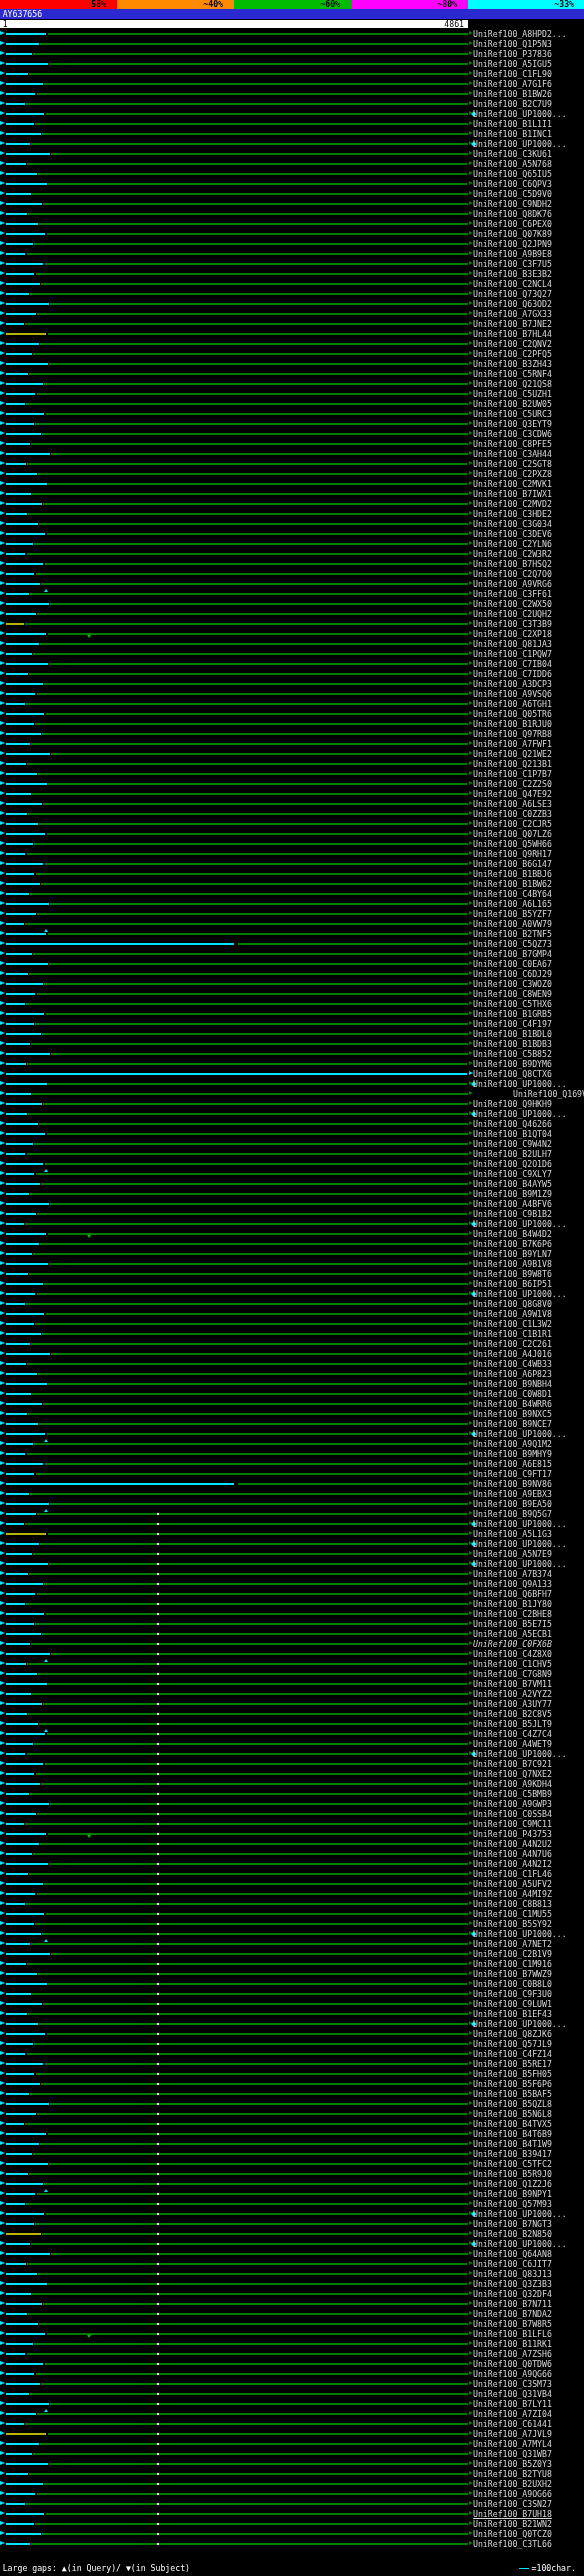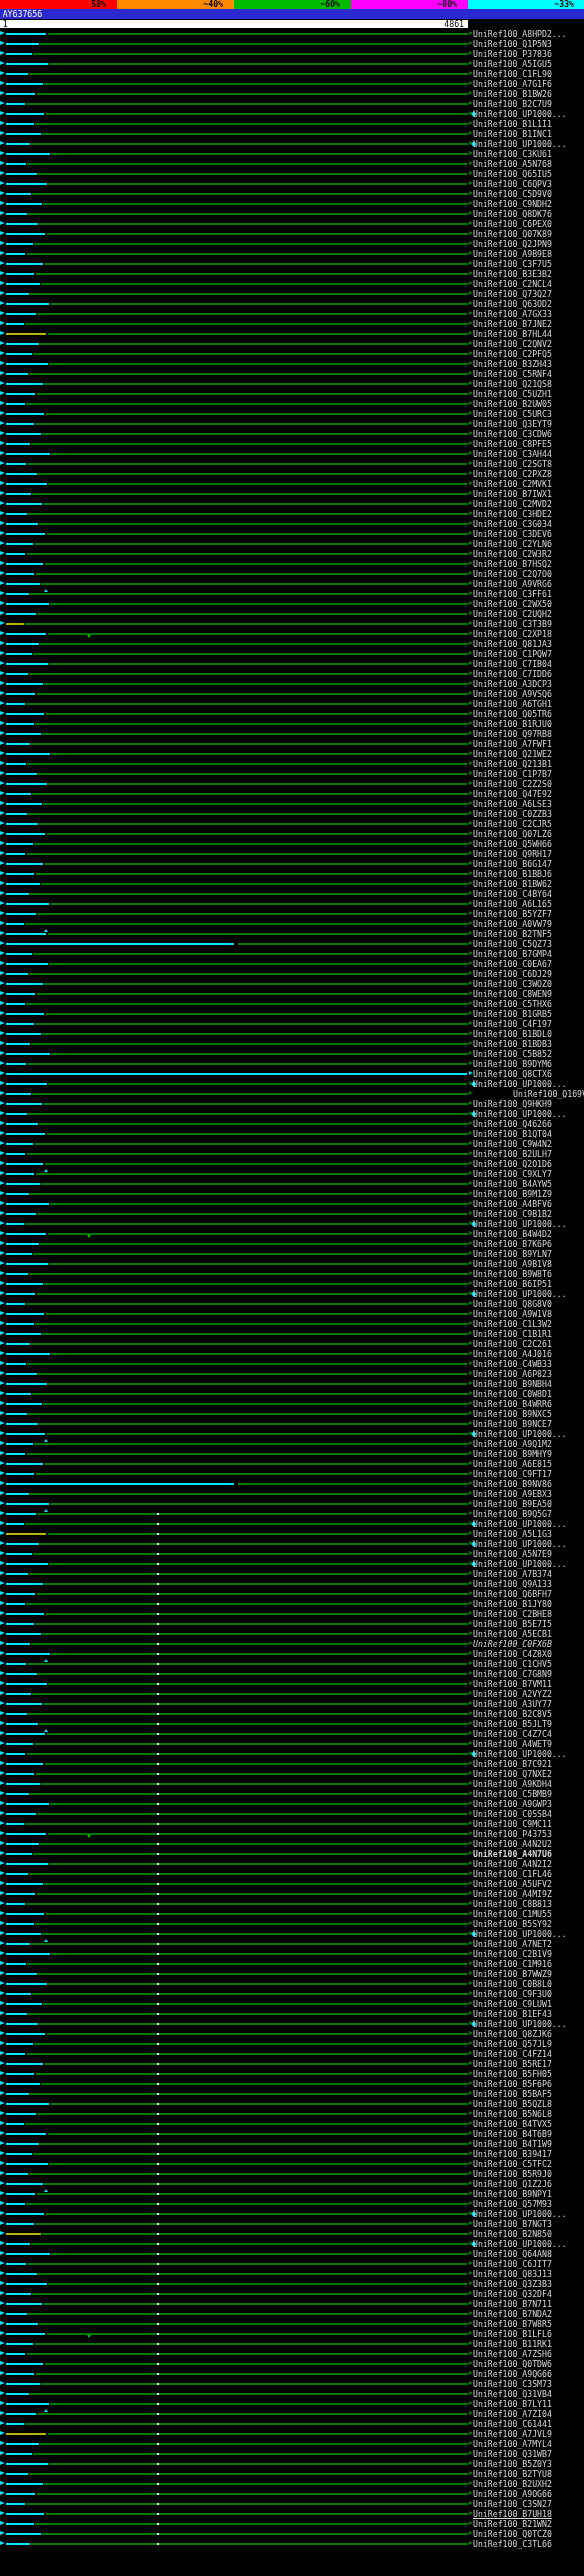--- a/index.html
+++ b/index.html
@@ -1390,21 +1390,21 @@
         <div class="endarrow" style="border-left-color: rgb(0, 125, 0);"></div>
         <div class="dot" style="background: rgb(255, 255, 255);"></div>
         <div class="rlabel" style="color: rgb(216, 216, 216);">UniRef100_A4N2U2</div>
       </div>
       <div class="row">
         <div class="leadarrow" style="border-left-color: rgb(0, 229, 255);"></div>
         <div class="seg" style="left: 6.4px; width: 25.6px; background: rgb(0, 229, 255);"></div>
         <div class="seg" style="left: 33px; width: 435px; background: rgb(0, 125, 0);"></div>
         <div class="endarrow" style="border-left-color: rgb(0, 125, 0);"></div>
         <div class="dot" style="background: rgb(255, 255, 255);"></div>
-        <div class="rlabel" style="color: rgb(216, 216, 216); font-weight: bold;">UniRef100_A4N7U6</div>
+        <div class="rlabel" style="color: rgb(216, 216, 216);">UniRef100_A4N7U6</div>
       </div>
       <div class="row">
         <div class="leadarrow" style="border-left-color: rgb(0, 229, 255);"></div>
         <div class="seg" style="left: 6.4px; width: 42px; background: rgb(0, 229, 255);"></div>
         <div class="seg" style="left: 49px; width: 419px; background: rgb(0, 125, 0);"></div>
         <div class="endarrow" style="border-left-color: rgb(0, 125, 0);"></div>
         <div class="dot" style="background: rgb(255, 255, 255);"></div>
         <div class="rlabel" style="color: rgb(216, 216, 216);">UniRef100_A4N2I2</div>
       </div>
       <div class="row">
@@ -1954,15 +1954,19 @@
       <div class="row">
         <div class="leadarrow" style="border-left-color: rgb(0, 229, 255);"></div>
         <div class="seg" style="left: 6.4px; width: 24px; background: rgb(0, 229, 255);"></div>
         <div class="seg" style="left: 31px; width: 437px; background: rgb(0, 125, 0);"></div>
         <div class="endarrow" style="border-left-color: rgb(0, 125, 0);"></div>
         <div class="dot" style="background: rgb(255, 255, 255);"></div>
         <div class="rlabel" style="color: rgb(216, 216, 216);">UniRef100_C3TL66</div>
       </div>
     </div>
 
+  <div id="footer">
+    <span class="fleft">Large gaps: ▲(in Query)/ ▼(in Subject)</span>
+    <span class="fright"><span class="legendline"></span><span>=100char.</span></span>
+  </div>
 
 </div>
 
 
 </body></html>

